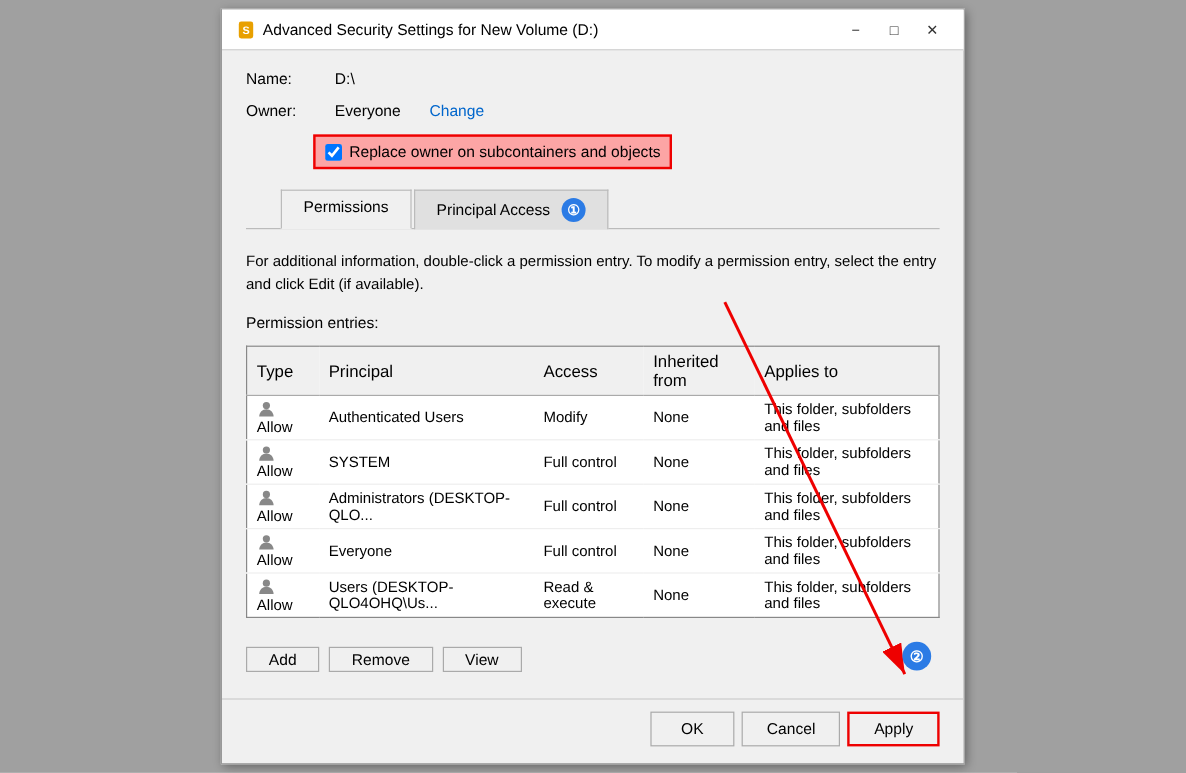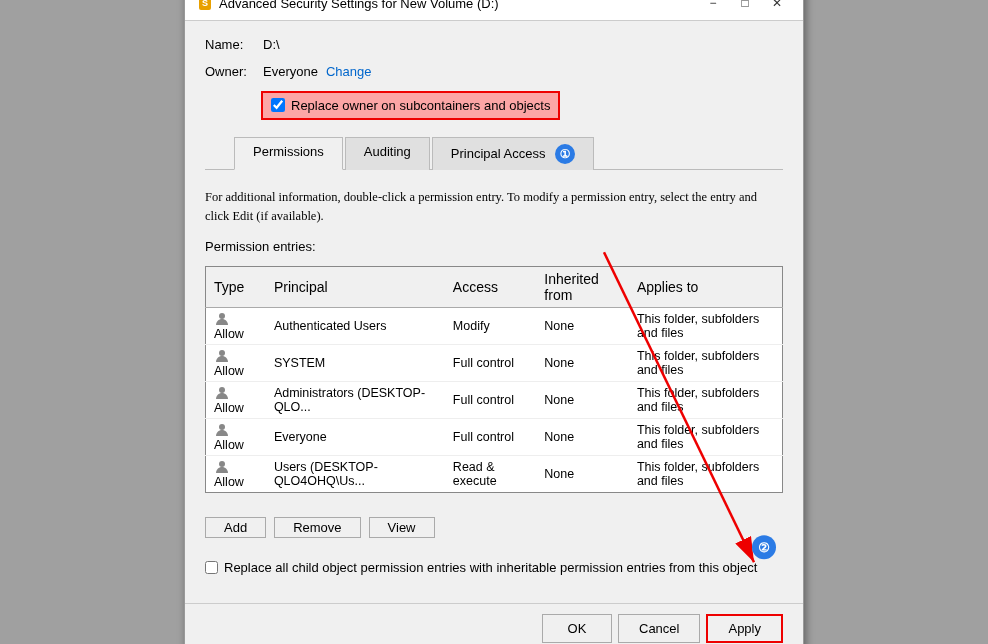--- a/index.html
+++ b/index.html
@@ -64,21 +64,21 @@
     .content {
       padding: 16px 20px;
       flex: 1;
       display: flex;
       flex-direction: column;
       gap: 8px;
     }
     .field-row {
       display: flex;
       align-items: center;
-      gap: 8px;
+      gap: 24px;
       margin-bottom: 4px;
     }
     .field-label {
       color: #000;
       min-width: 50px;
     }
     .field-value {
       color: #000;
     }
     .field-link {
@@ -126,21 +126,20 @@
       border-bottom: 1px solid #f0f0f0;
       z-index: 1;
       margin-left: 29px;
     }
 
     .info-text {
       font-size: 12.5px;
       color: #000;
       margin: 10px 0 6px 0;
       line-height: 1.5;
-      font-family: Liberation Serif, serif;
     }
     .section-label {
       font-size: 13px;
       color: #000;
       margin-bottom: 4px;
     }
 
     .permission-table {
       border: 1px solid #888;
       background: #fff;
@@ -276,23 +275,20 @@
       </div>
 
       <div class="checkbox-row">
         <input type="checkbox" checked="" style="">
         <span>Replace owner on subcontainers and objects</span>
       </div>
 
       <div class="tabs">
         <div class="tab active">
           <span>Permissions</span>
-        </div>
-        <div class="tab">
-          <span>Auditing</span>
         </div>
         <div class="tab">
           <span>Principal Access</span>
           <span class="badge-circle">①</span>
         </div>
       </div>
 
       <p class="info-text">For additional information, double-click a permission entry. To modify a permission entry, select the entry and click Edit (if available).</p>
 
       <div class="section-label">Permission entries:</div>
@@ -360,24 +356,20 @@
             </tr>
           </tbody>
       </table>
 
       <div class="button-row">
         <button class="btn">Add</button>
         <button class="btn">Remove</button>
         <button class="btn">View</button>
       </div>
 
-      <div class="replace-row">
-        <input type="checkbox" style="">
-        <span>Replace all child object permission entries with inheritable permission entries from this object</span>
-      </div>
     </div>
 
     <div class="bottom-buttons">
       <button class="btn-bottom">OK</button>
       <button class="btn-bottom">Cancel</button>
       <button class="btn-bottom apply">Apply</button>
     </div>
   </div>
 
   <svg class="overlay-svg" viewBox="0 0 620 540" xmlns="http://www.w3.org/2000/svg">

